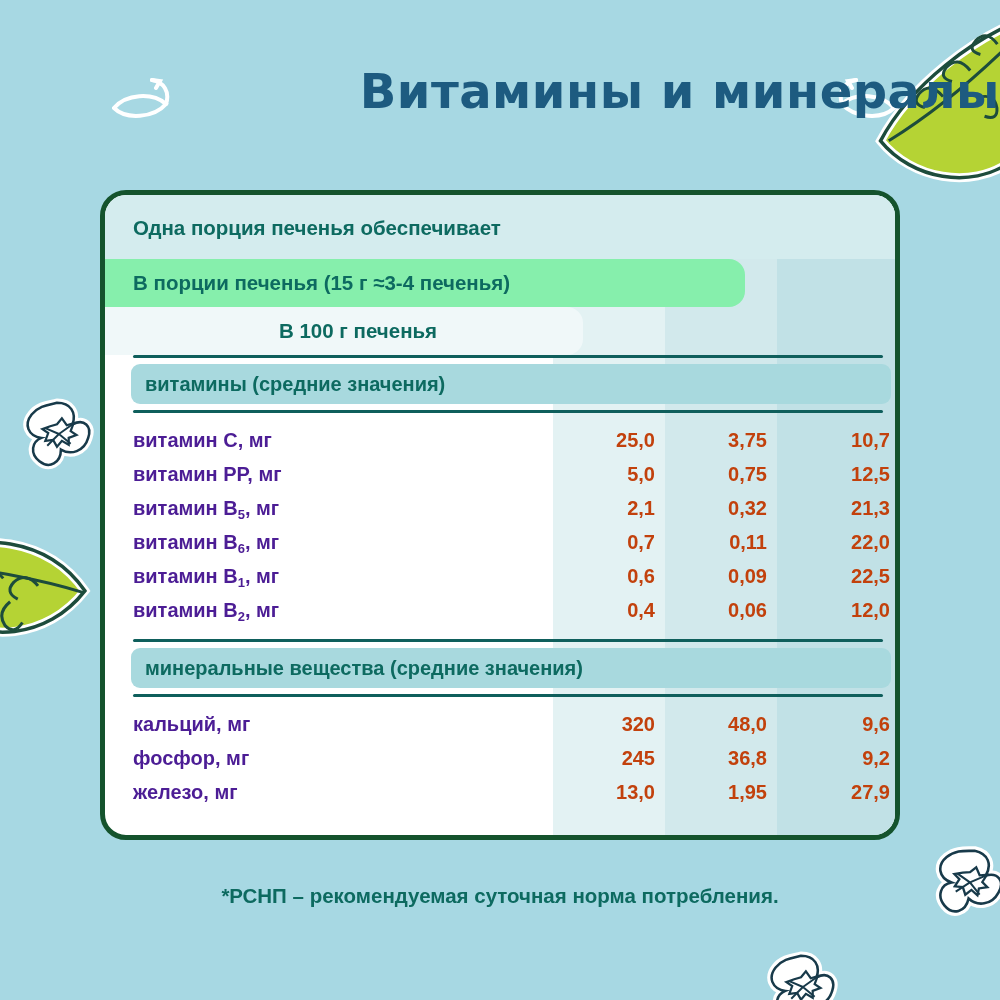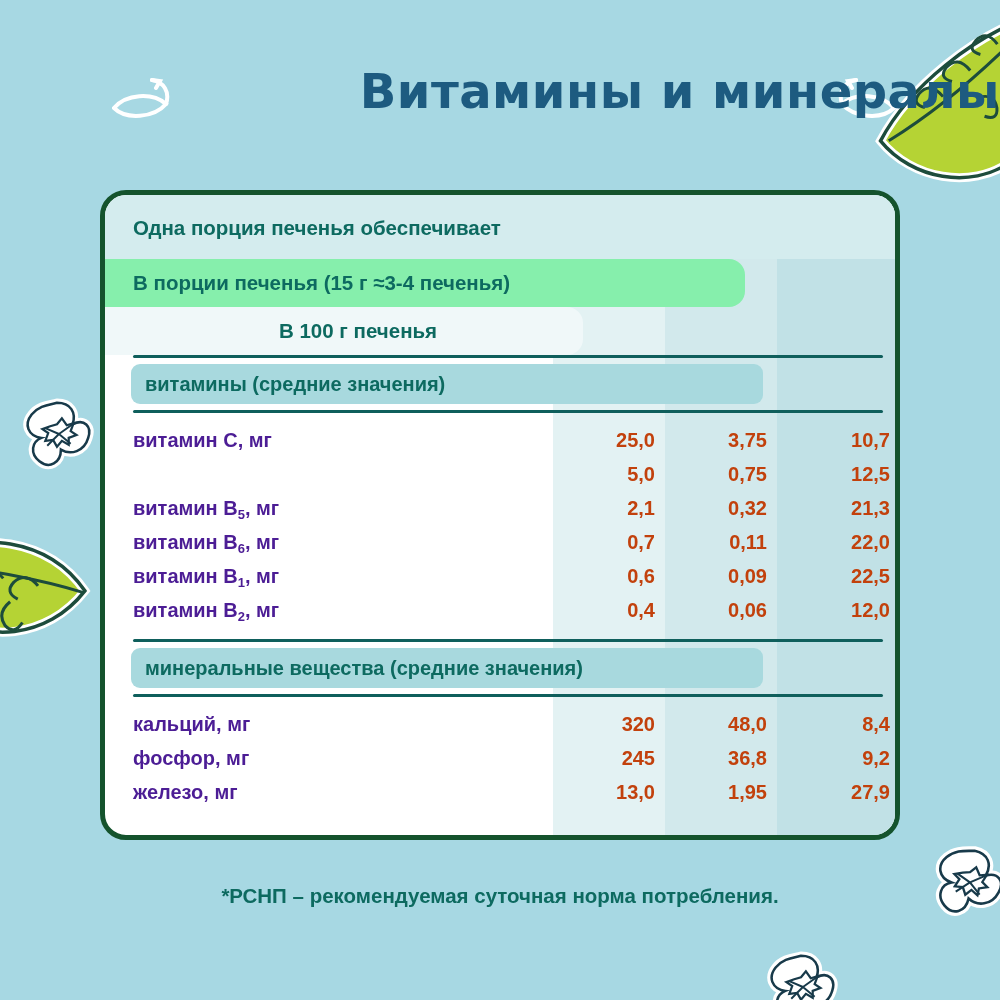--- a/index.html
+++ b/index.html
@@ -104,21 +104,21 @@
   .section-wrap { position: relative; padding: 0 0 0 0; }
   .rule {
     position: relative;
     height: 3px;
     background: #0f5f5c;
     margin: 0 12px 0 28px;
     border-radius: 2px;
   }
   .pill {
     margin: 6px 0 6px 26px;
-    width: 632px;
+    width: 760px;
     height: 40px;
     background: #a8d9de;
     border-radius: 9px;
     display: flex;
     align-items: center;
     padding-left: 14px;
   }
   .pill span {
     font-size: 20px;
     font-weight: 700;
@@ -274,20 +274,21 @@
       <div class="rows">
 
         <div class="row">
           <div class="label">витамин C, мг</div>
           <div class="val v1">25,0</div>
           <div class="val v2">3,75</div>
           <div class="val v3">10,7</div>
         </div>
 
         <div class="row">
+          <div class="label">витамин PP, мг</div>
           <div class="val v1">5,0</div>
           <div class="val v2">0,75</div>
           <div class="val v3">12,5</div>
         </div>
 
         <div class="row">
           <div class="label"><span>витамин B</span><sub>5</sub><span>, мг</span></div>
           <div class="val v1">2,1</div>
           <div class="val v2">0,32</div>
           <div class="val v3">21,3</div>
@@ -325,21 +326,21 @@
         <span>минеральные вещества (средние значения)</span>
       </div>
       <div class="rule"></div>
       <div class="pad-top"></div>
       <div class="rows">
 
         <div class="row">
           <div class="label">кальций, мг</div>
           <div class="val v1">320</div>
           <div class="val v2">48,0</div>
-          <div class="val v3">8,4</div>
+          <div class="val v3">9,6</div>
         </div>
 
         <div class="row">
           <div class="label">фосфор, мг</div>
           <div class="val v1">245</div>
           <div class="val v2">36,8</div>
           <div class="val v3">9,2</div>
         </div>
 
         <div class="row">

